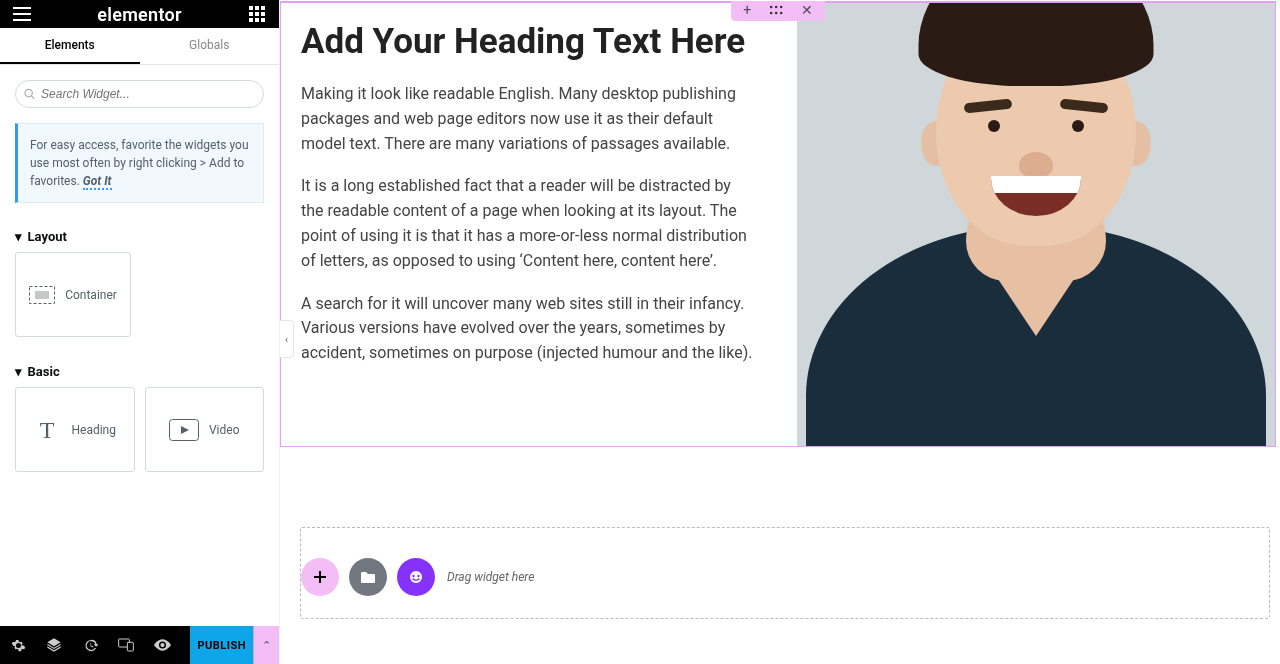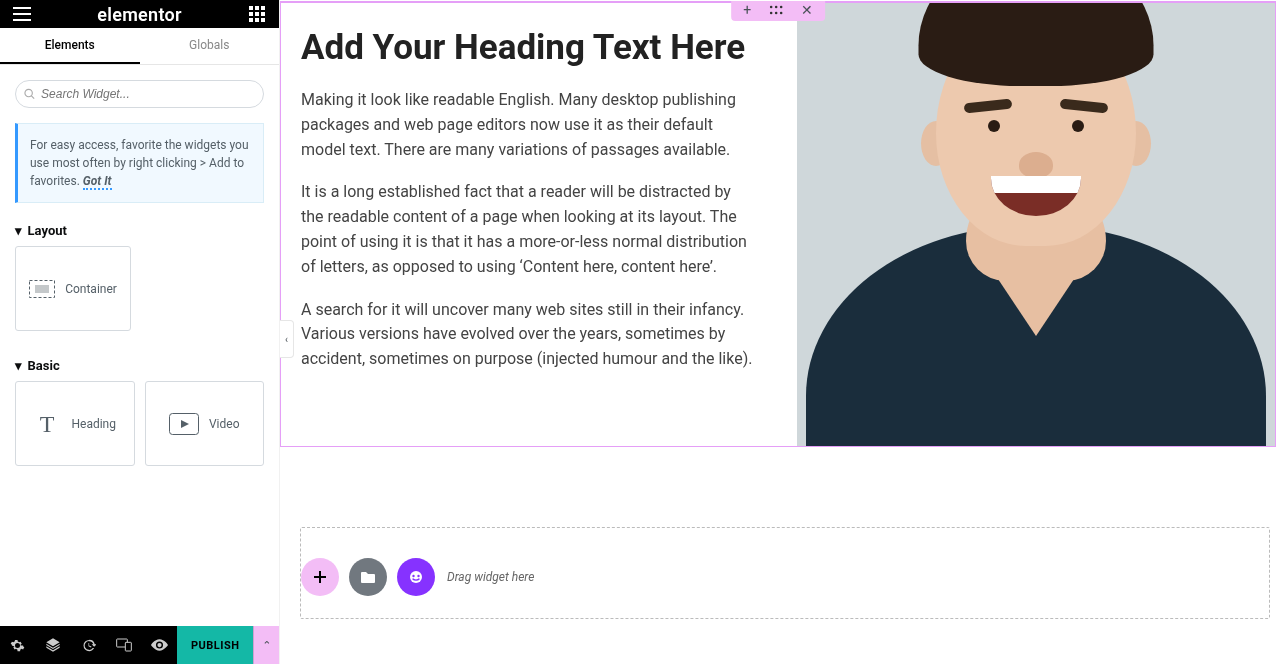--- a/index.html
+++ b/index.html
@@ -70,21 +70,21 @@
     }
     .search-box input {
       border: none;
       outline: none;
       width: 100%;
       font-style: italic;
       font-size: 12px;
       color: #aaa;
     }
     .tip-box {
-      margin: 0 15px 8px;
+      margin: 0 15px 14px;
       border: 1px solid #d9edf7;
       border-left: 3px solid #3499ff;
       background: #f1f9ff;
       padding: 12px;
       font-size: 12px;
       color: #556068;
       line-height: 1.5;
     }
     .tip-box .gotit {
       font-weight: 700;
@@ -133,25 +133,25 @@
       width: 36px;
       display: flex;
       align-items: center;
       justify-content: center;
       color: #ccc;
       cursor: pointer;
     }
     .publish-btn {
       flex: 0 0 auto;
       margin-left: auto;
-      background: #14b8a6;
+      background: #0ea5e9;
       color: #000;
       display: flex;
       align-items: center;
-      padding: 0 14px;
+      padding: 0 7px;
       font-size: 11px;
       font-weight: 700;
       letter-spacing: 0.5px;
       cursor: pointer;
     }
     .publish-caret {
       width: 26px;
       background: #f3bdf6;
       display: flex;
       align-items: center;
@@ -180,21 +180,20 @@
       border-radius: 0 0 4px 4px;
       display: flex;
       gap: 18px;
       padding: 2px 12px 4px;
       z-index: 2;
     }
     .section-handle span { cursor: pointer; font-size: 14px; line-height: 1; }
     .hero {
       display: flex;
       gap: 24px;
-      align-items: center;
     }
     .hero-text {
       flex: 1;
       padding: 18px 18px 50px 20px;
     }
     .hero-text h1 {
       font-size: 35px;
       font-weight: 700;
       color: #222;
       margin-bottom: 20px;

